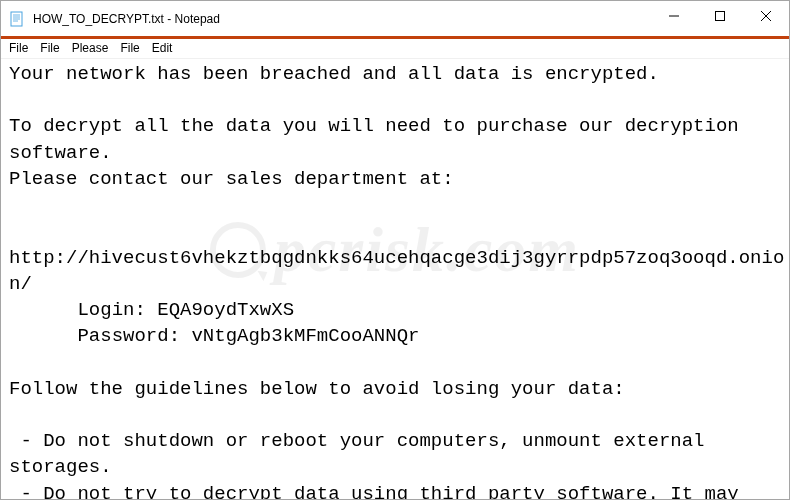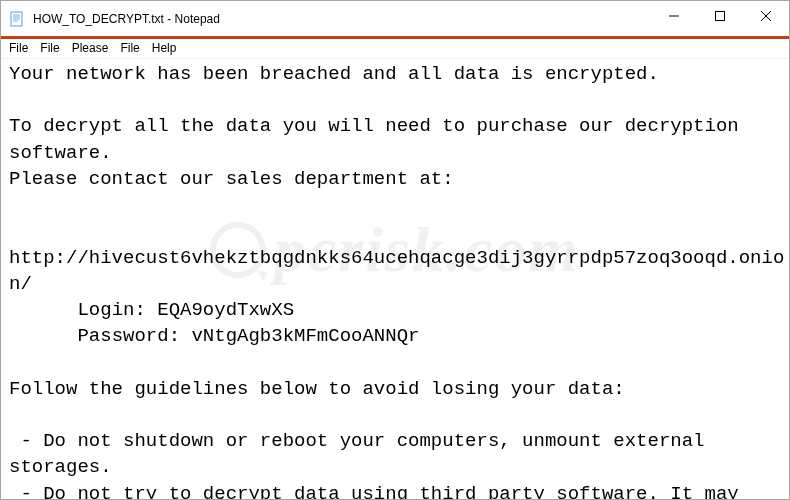--- a/index.html
+++ b/index.html
@@ -151,21 +151,21 @@
           </svg>
       </button>
     </div>
   </div>
 
   <div class="menubar">
     <div class="menu-item">File</div>
     <div class="menu-item">File</div>
     <div class="menu-item">Please</div>
     <div class="menu-item">File</div>
-    <div class="menu-item">Help</div>
+    <div class="menu-item">Edit</div>
   </div>
 
   <div class="content">Your network has been breached and all data is encrypted.
 
 To decrypt all the data you will need to purchase our decryption software.
 Please contact our sales department at:
 
    http://hivecust6vhekztbqgdnkks64ucehqacge3dij3gyrrpdp57zoq3ooqd.onion/
       Login: EQA9oydTxwXS
       Password: vNtgAgb3kMFmCooANNQr

